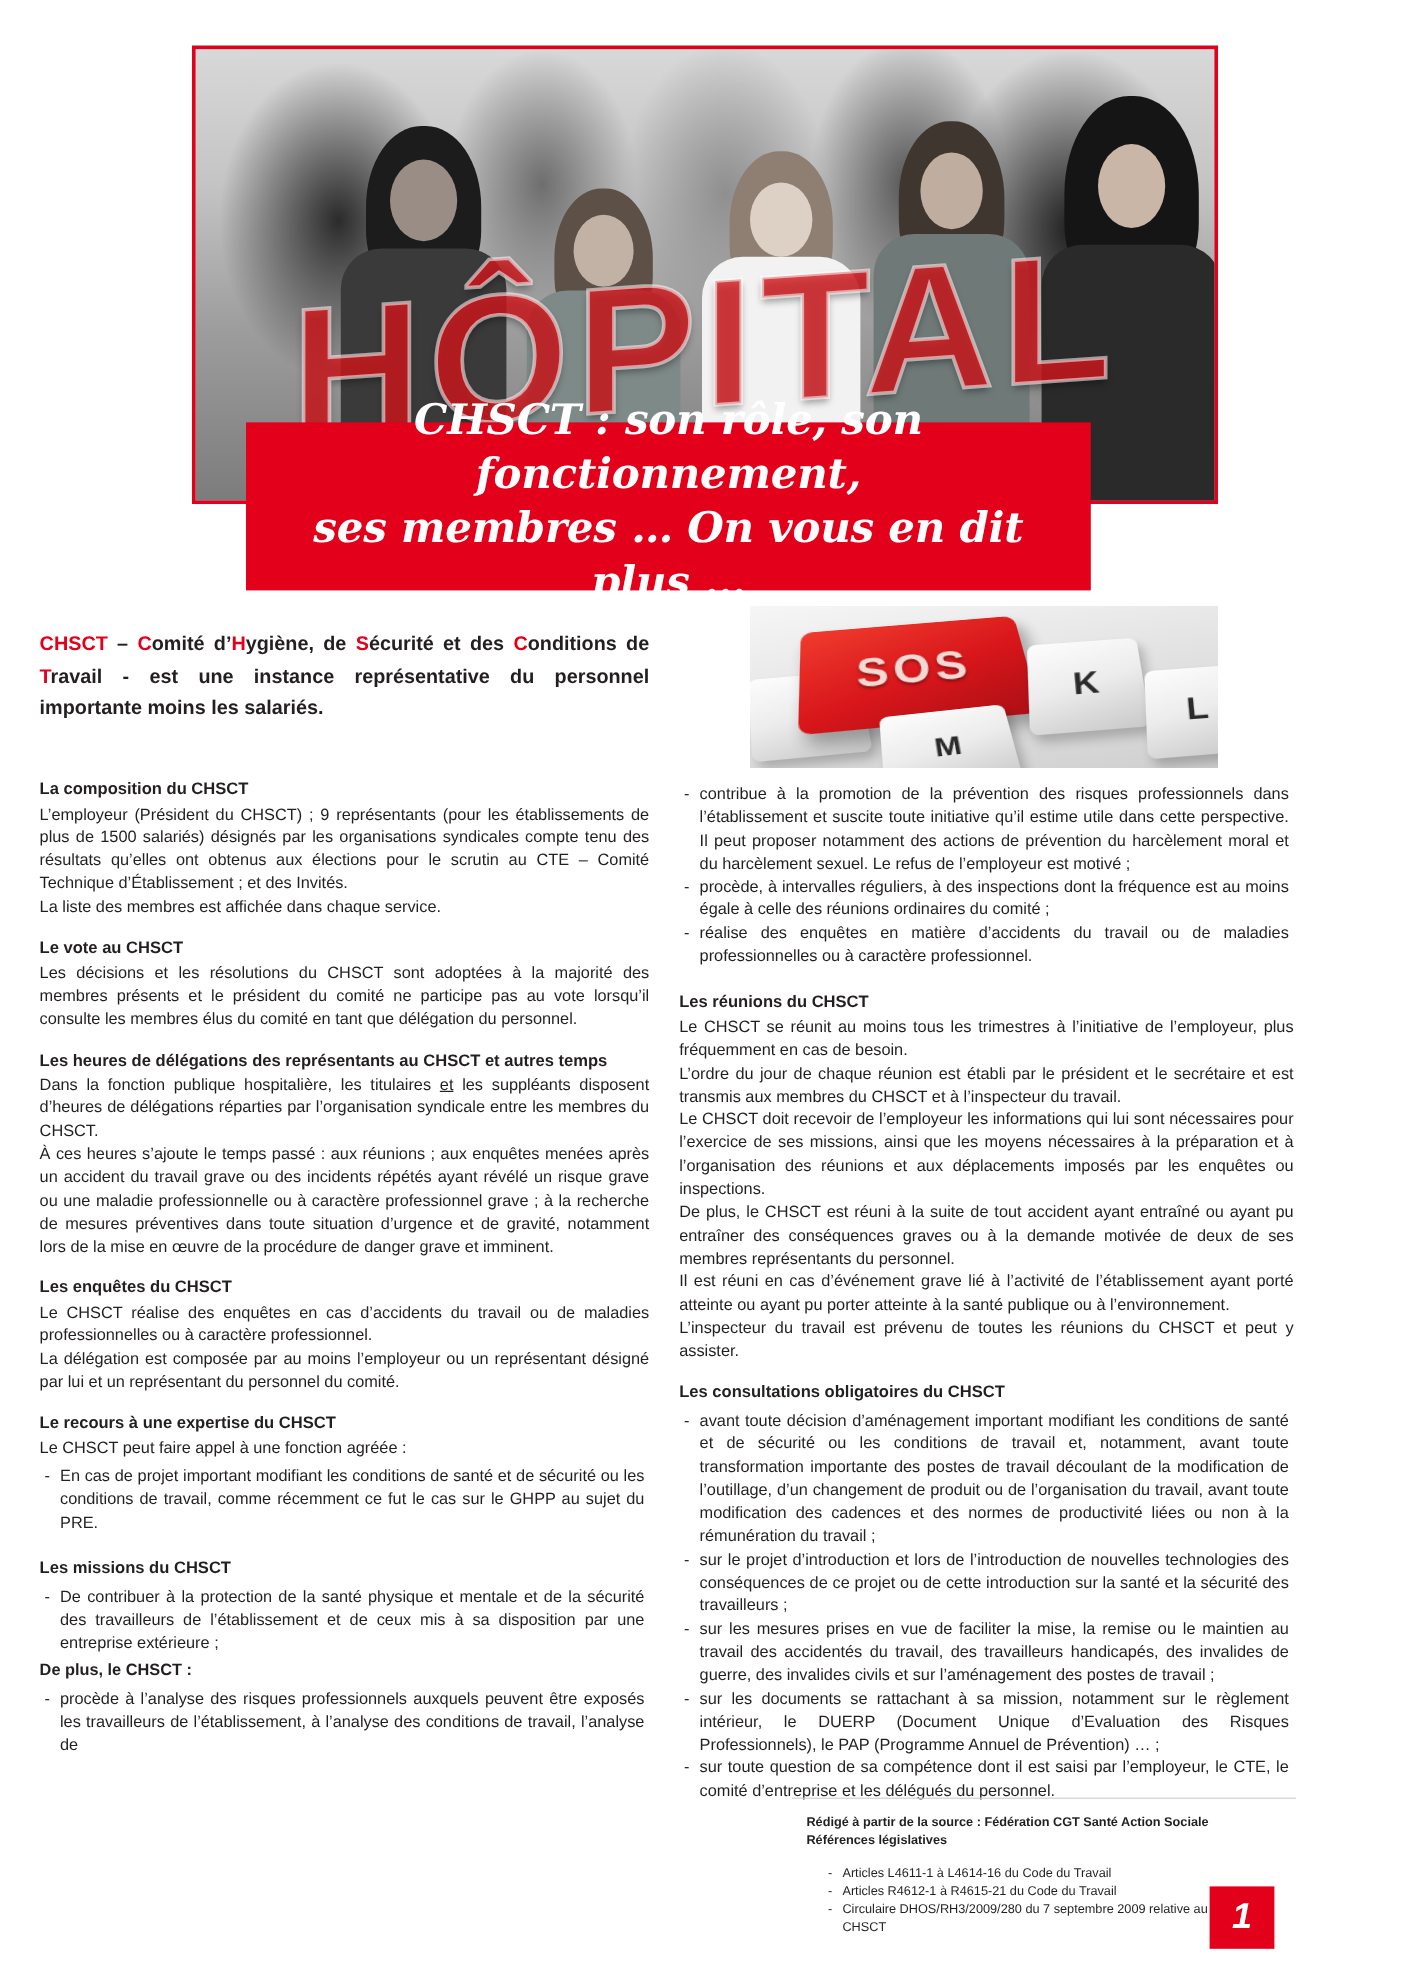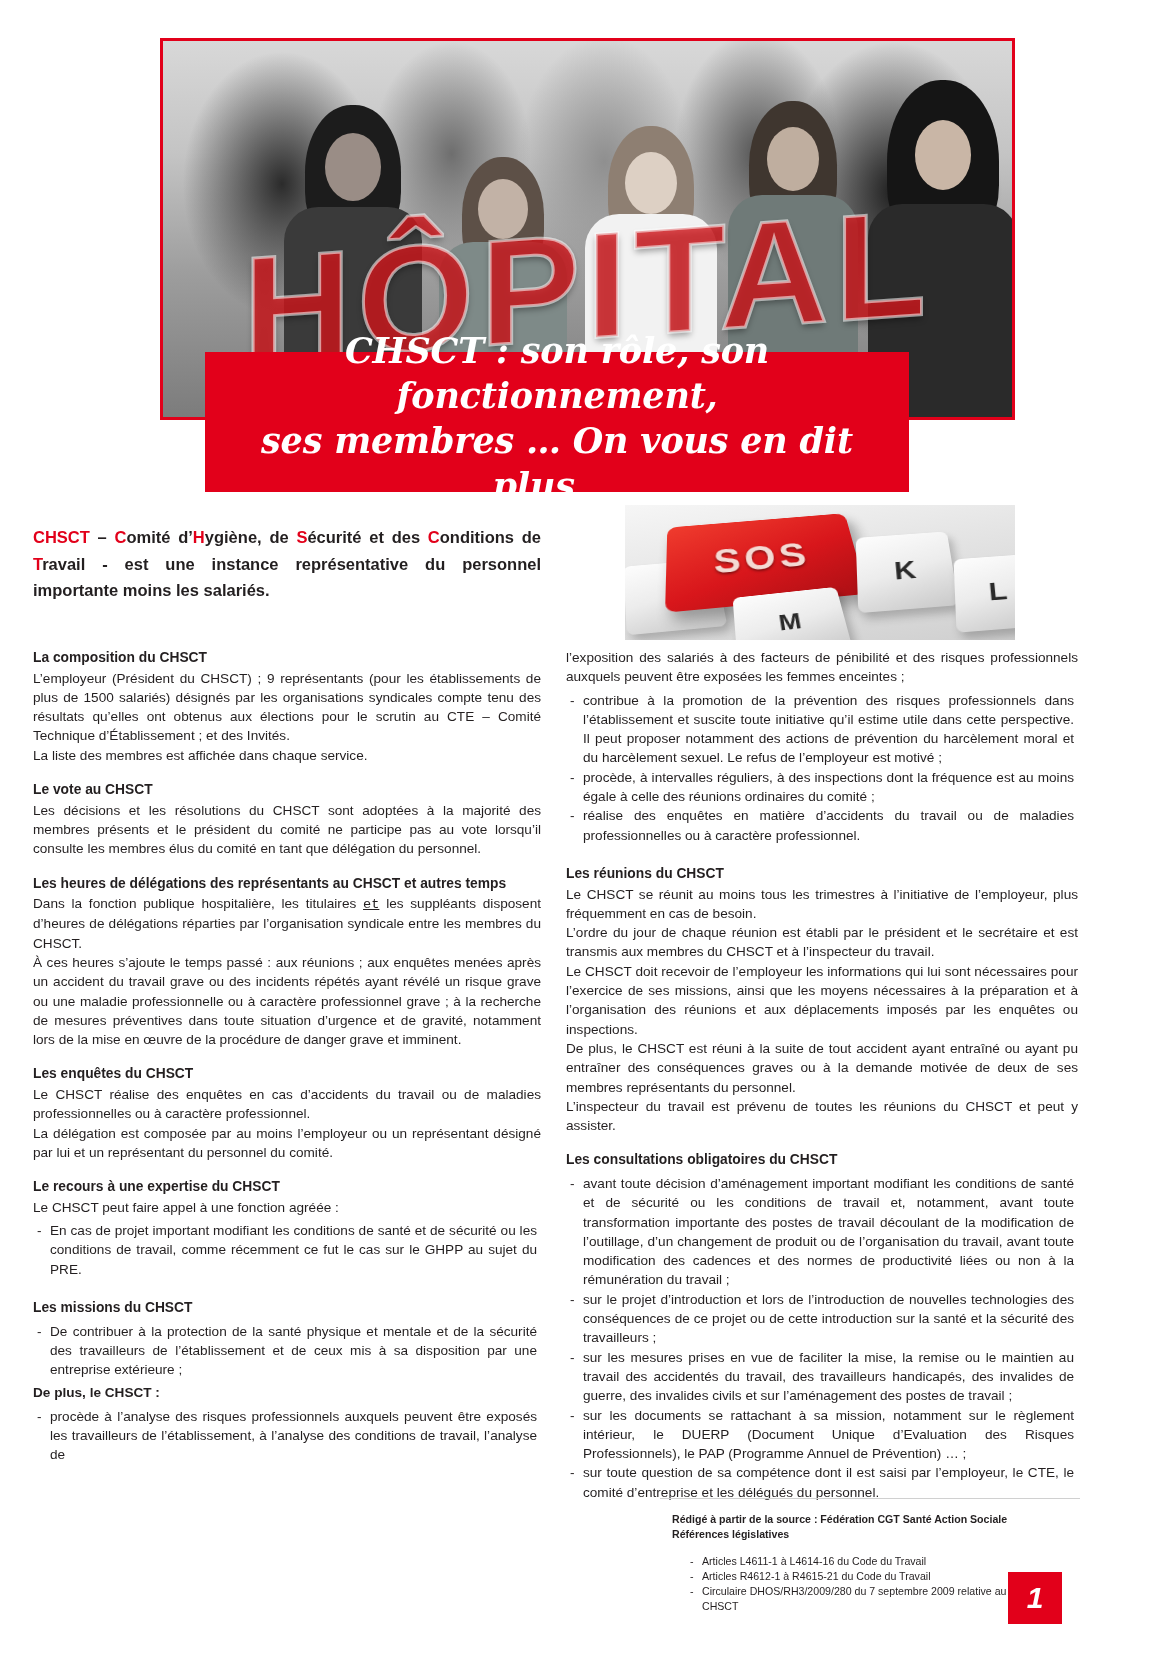--- a/index.html
+++ b/index.html
@@ -135,21 +135,21 @@
   }
   .gap{ height:15px; }
   p.para{ margin:0; }
   ul.dash{ list-style:none; margin:4px; padding:0; }
   ul.dash li{
     position:relative; padding-left:13px; margin:0;
   }
   ul.dash li::before{
     content:"-"; position:absolute; left:0; top:0;
   }
-  .u{ text-decoration:underline;font-family:Liberation Mono, monospace; }
+  .u{ text-decoration:underline; }
   .nj{ text-align:left; }
   .bold{ font-weight:bold; }
 
   
   .footer{
     position:absolute; left:672px; top:1512px; width:360px;
     font-size:10.6px; line-height:1.42; text-align:left;
   }
   .footer .ftitle{ font-weight:bold; }
   .footer ul{ list-style:none; margin:12px; padding:0; }
@@ -260,34 +260,34 @@
   </ul>
   <p class="para bold nj">De plus, le CHSCT :</p>
   <ul class="dash">
     <li>procède à l’analyse des risques professionnels auxquels peuvent être exposés les travailleurs de l’établissement, à l’analyse des conditions de travail, l’analyse de</li>
   </ul>
 
 </div>
 
 <div class="col col-right">
 
-  <p class="para">l’exposition des salariés à des facteurs de pénibilité et des risques professionnels auxquels peuvent être exposées les femmes enceintes ;</p>
   <ul class="dash">
     <li>contribue à la promotion de la prévention des risques professionnels dans l’établissement et suscite toute initiative qu’il estime utile dans cette perspective. Il peut proposer notamment des actions de prévention du harcèlement moral et du harcèlement sexuel. Le refus de l’employeur est motivé ;</li>
     <li>procède, à intervalles réguliers, à des inspections dont la fréquence est au moins égale à celle des réunions ordinaires du comité ;</li>
     <li>réalise des enquêtes en matière d’accidents du travail ou de maladies professionnelles ou à caractère professionnel.</li>
   </ul>
 
   <div class="gap"></div>
 
   <h3 class="sec">Les réunions du CHSCT</h3>
   <p class="para">Le CHSCT se réunit au moins tous les trimestres à l’initiative de l’employeur, plus fréquemment en cas de besoin.</p>
   <p class="para">L’ordre du jour de chaque réunion est établi par le président et le secrétaire et est transmis aux membres du CHSCT et à l’inspecteur du travail.</p>
   <p class="para">Le CHSCT doit recevoir de l’employeur les informations qui lui sont nécessaires pour l’exercice de ses missions, ainsi que les moyens nécessaires à la préparation et à l’organisation des réunions et aux déplacements imposés par les enquêtes ou inspections.</p>
   <p class="para">De plus, le CHSCT est réuni à la suite de tout accident ayant entraîné ou ayant pu entraîner des conséquences graves ou à la demande motivée de deux de ses membres représentants du personnel.</p>
+  <p class="para">Il est réuni en cas d’événement grave lié à l’activité de l’établissement ayant porté atteinte ou ayant pu porter atteinte à la santé publique ou à l’environnement.</p>
   <p class="para">L’inspecteur du travail est prévenu de toutes les réunions du CHSCT et peut y assister.</p>
 
   <div class="gap"></div>
 
   <h3 class="sec">Les consultations obligatoires du CHSCT</h3>
   <ul class="dash">
     <li>avant toute décision d’aménagement important modifiant les conditions de santé et de sécurité ou les conditions de travail et, notamment, avant toute transformation importante des postes de travail découlant de la modification de l’outillage, d’un changement de produit ou de l’organisation du travail, avant toute modification des cadences et des normes de productivité liées ou non à la rémunération du travail ;</li>
     <li>sur le projet d’introduction et lors de l’introduction de nouvelles technologies des conséquences de ce projet ou de cette introduction sur la santé et la sécurité des travailleurs ;</li>
     <li>sur les mesures prises en vue de faciliter la mise, la remise ou le maintien au travail des accidentés du travail, des travailleurs handicapés, des invalides de guerre, des invalides civils et sur l’aménagement des postes de travail ;</li>
     <li>sur les documents se rattachant à sa mission, notamment sur le règlement intérieur, le DUERP (Document Unique d’Evaluation des Risques Professionnels), le PAP (Programme Annuel de Prévention) … ;</li>

